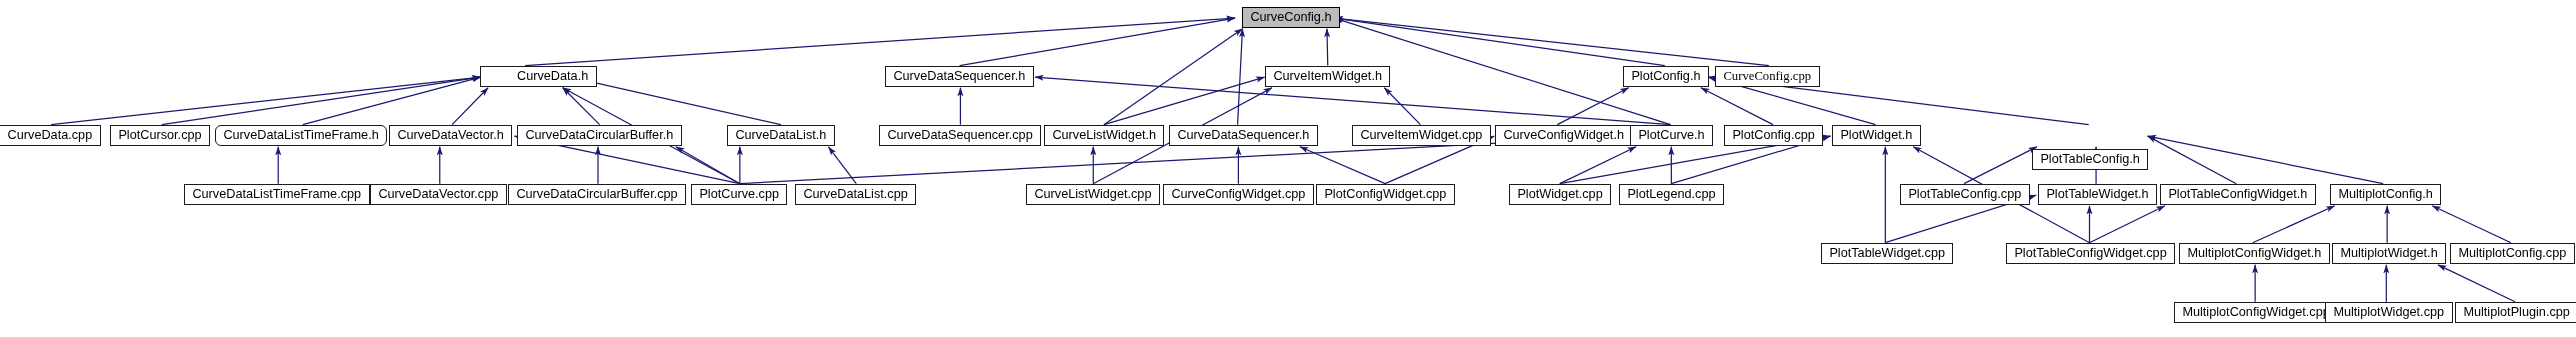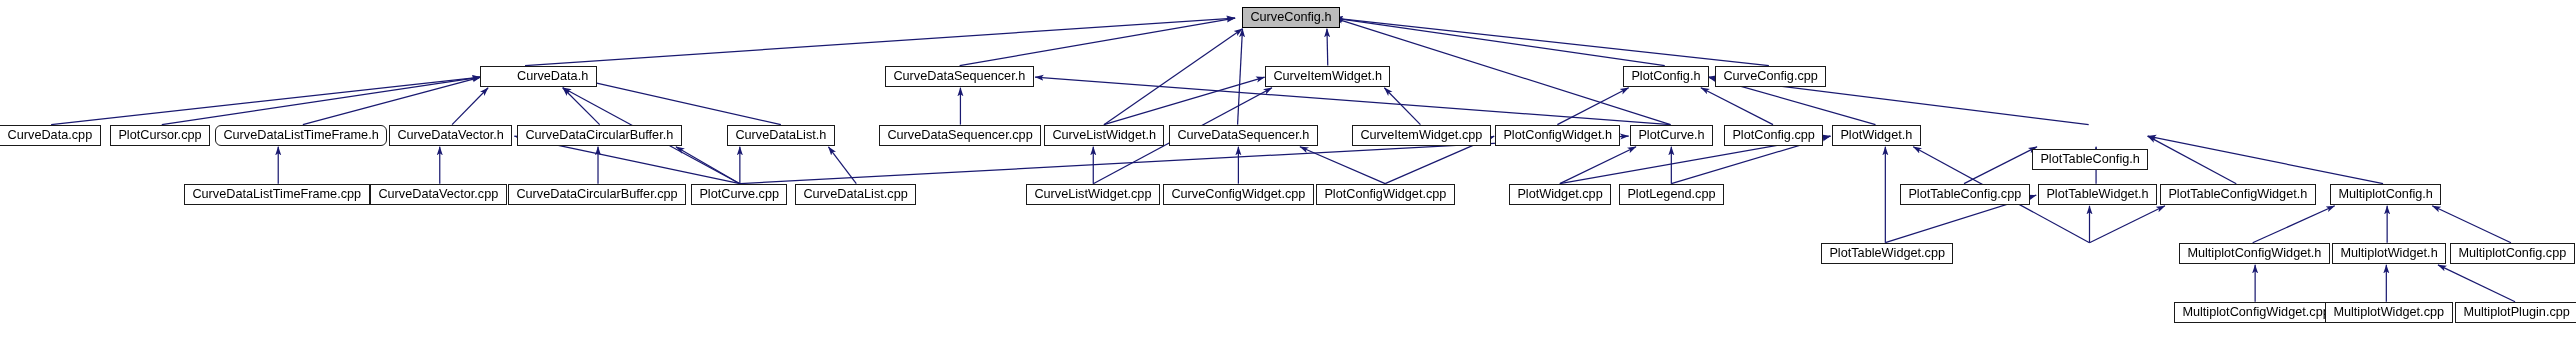--- a/index.html
+++ b/index.html
@@ -103,51 +103,52 @@
       <line x1="2909" y1="296" x2="2909" y2="251" stroke="#191970" stroke-width="1.5" marker-end="url(#arrowhead)"></line>
       <line x1="2748" y1="368" x2="2748" y2="323" stroke="#191970" stroke-width="1.5" marker-end="url(#arrowhead)"></line>
       <line x1="2908" y1="368" x2="2908" y2="323" stroke="#191970" stroke-width="1.5" marker-end="url(#arrowhead)"></line>
       <line x1="3065" y1="368" x2="2971" y2="323" stroke="#191970" stroke-width="1.5" marker-end="url(#arrowhead)"></line>
     </svg>
     <div class="node root" style="left: 1236px; top: 6.6px;">CurveConfig.h</div>
     <div class="node" style="left: 480px; top: 66px; padding-left: 36px;">CurveData.h</div>
     <div class="node" style="left: 885px; top: 66px;">CurveDataSequencer.h</div>
     <div class="node" style="left: 1265px; top: 66px;">CurveItemWidget.h</div>
     <div class="node" style="left: 1623px; top: 66px;">PlotConfig.h</div>
-    <div class="node" style="left: 1715px; top: 66px;">CurveConfig.cpp</div>
+    <div class="node" style="left: 1715px; top: 66px; font-family: Liberation Serif, serif;">CurveConfig.cpp</div>
     <div class="node" style="left: -0.8px; top: 125px;">CurveData.cpp</div>
     <div class="node" style="left: 110px; top: 125px;">PlotCursor.cpp</div>
     <div class="node" style="left: 215px; top: 125px; border-radius: 6px;">CurveDataListTimeFrame.h</div>
     <div class="node" style="left: 389px; top: 125px;">CurveDataVector.h</div>
     <div class="node" style="left: 517px; top: 125px;">CurveDataCircularBuffer.h</div>
     <div class="node" style="left: 727px; top: 125px;">CurveDataList.h</div>
     <div class="node" style="left: 879px; top: 125px;">CurveDataSequencer.cpp</div>
     <div class="node" style="left: 1044px; top: 125px;">CurveListWidget.h</div>
     <div class="node" style="left: 1169px; top: 125px;">CurveDataSequencer.h</div>
     <div class="node" style="left: 1352px; top: 125px;">CurveItemWidget.cpp</div>
-    <div class="node" style="left: 1495px; top: 125px;">PlotConfigWidget.h</div>
+    <div class="node" style="left: 1495px; top: 125px;">CurveConfigWidget.h</div>
     <div class="node" style="left: 1630px; top: 125px;">PlotCurve.h</div>
     <div class="node" style="left: 1724px; top: 125px;">PlotConfig.cpp</div>
     <div class="node" style="left: 1832px; top: 125px;">PlotWidget.h</div>
     <div class="node" style="left: 2032px; top: 125px; margin-top: 24px;">PlotTableConfig.h</div>
     <div class="node" style="left: 184px; top: 184px;">CurveDataListTimeFrame.cpp</div>
     <div class="node" style="left: 370px; top: 184px;">CurveDataVector.cpp</div>
     <div class="node" style="left: 508px; top: 184px;">CurveDataCircularBuffer.cpp</div>
     <div class="node" style="left: 691px; top: 184px;">PlotCurve.cpp</div>
     <div class="node" style="left: 795px; top: 184px;">CurveDataList.cpp</div>
     <div class="node" style="left: 1026px; top: 184px;">CurveListWidget.cpp</div>
     <div class="node" style="left: 1163px; top: 184px;">CurveConfigWidget.cpp</div>
     <div class="node" style="left: 1316px; top: 184px;">PlotConfigWidget.cpp</div>
     <div class="node" style="left: 1509px; top: 184px;">PlotWidget.cpp</div>
     <div class="node" style="left: 1619px; top: 184px;">PlotLegend.cpp</div>
     <div class="node" style="left: 1900px; top: 184px;">PlotTableConfig.cpp</div>
     <div class="node" style="left: 2038px; top: 184px;">PlotTableWidget.h</div>
     <div class="node" style="left: 2160px; top: 184px;">PlotTableConfigWidget.h</div>
     <div class="node" style="left: 2330px; top: 184px;">MultiplotConfig.h</div>
     <div class="node" style="left: 1821px; top: 243px;">PlotTableWidget.cpp</div>
+    <div class="node" style="left: 2006px; top: 243px;">PlotTableConfigWidget.cpp</div>
     <div class="node" style="left: 2179px; top: 243px;">MultiplotConfigWidget.h</div>
     <div class="node" style="left: 2332px; top: 243px;">MultiplotWidget.h</div>
     <div class="node" style="left: 2450px; top: 243px;">MultiplotConfig.cpp</div>
     <div class="node" style="left: 2174px; top: 302px;">MultiplotConfigWidget.cpp</div>
     <div class="node" style="left: 2325px; top: 302px;">MultiplotWidget.cpp</div>
     <div class="node" style="left: 2455px; top: 302px;">MultiplotPlugin.cpp</div>
   </div>
 
 
 </body></html>

